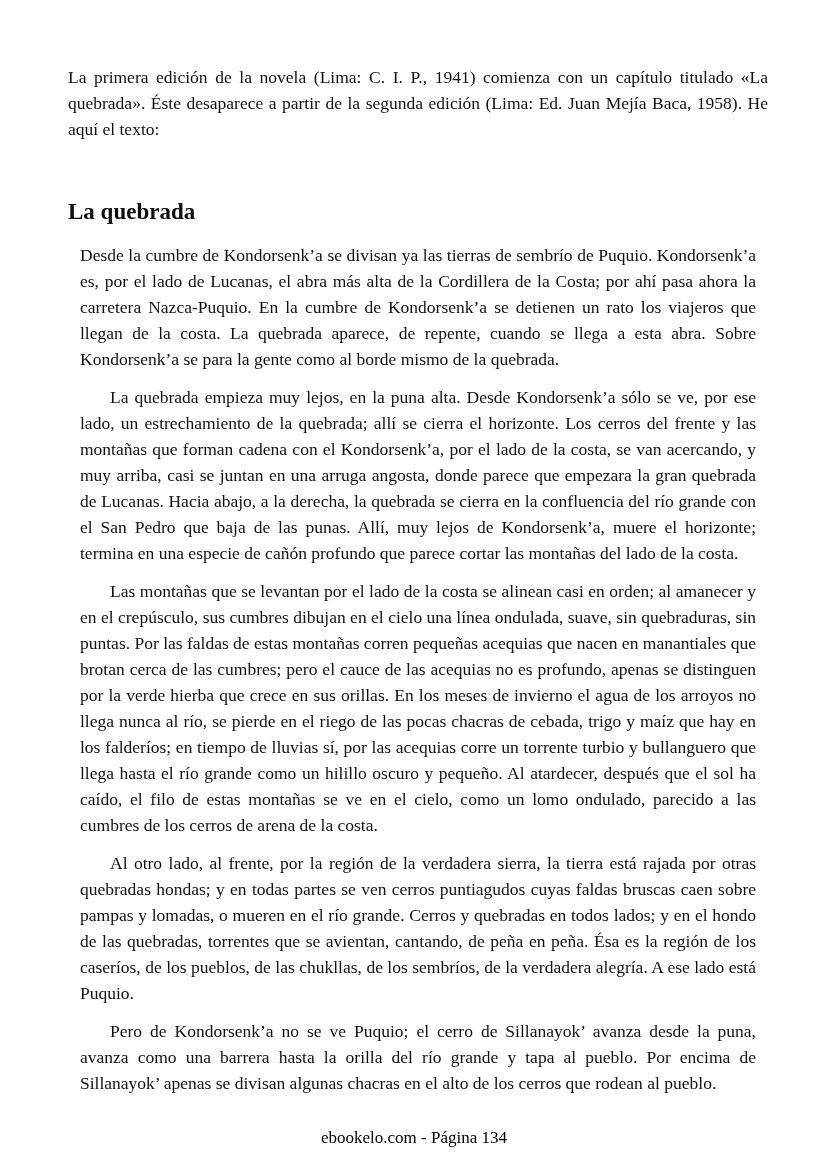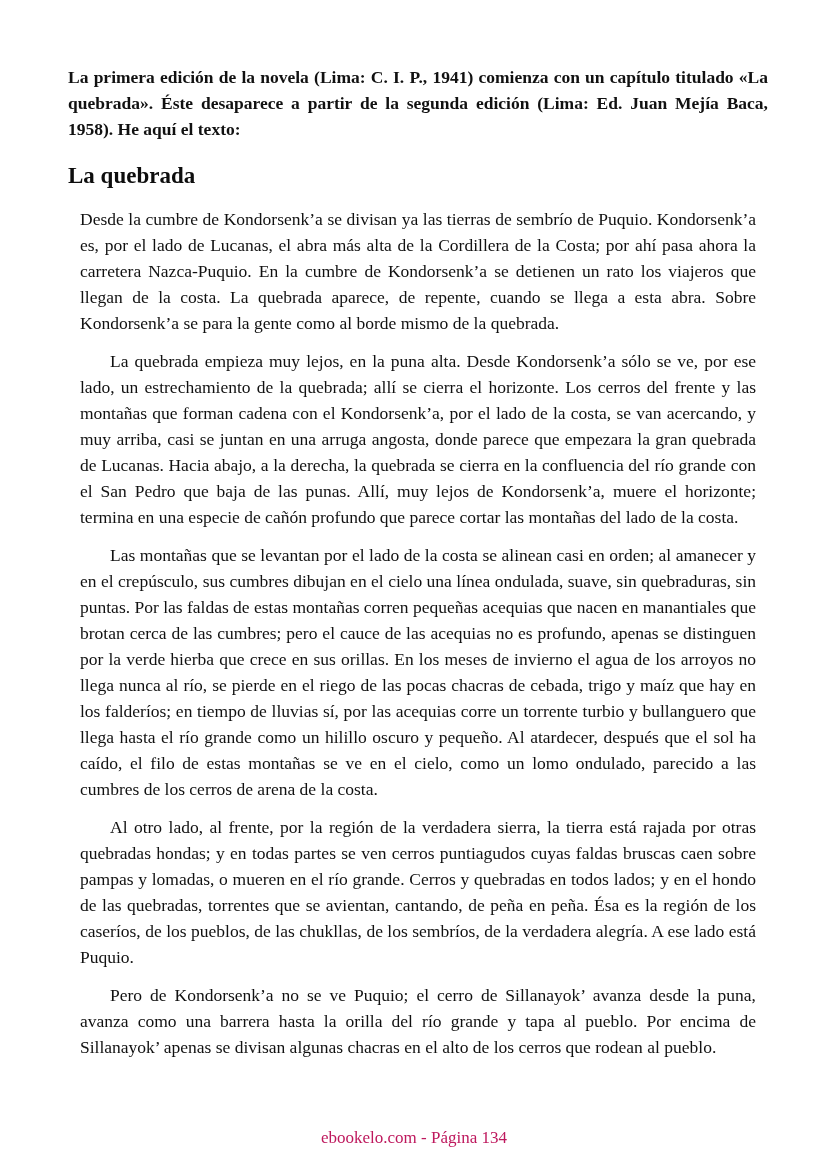--- a/index.html
+++ b/index.html
@@ -20,24 +20,23 @@
     position: absolute;
     left: 68px;
     top: 64px;
     width: 700px;
   }
   .intro-par {
     margin: 0;
     font-size: 17.5px;
     line-height: 26px;
     text-align: justify;
-    font-weight: bold;
   }
   .chapter-title {
-    margin: 20px 0 16px 0;
+    margin: 56px 0 16px 0;
     font-size: 23px;
     line-height: 28px;
     font-weight: bold;
     color: #0d0d0d;
   }
   .body-par {
     margin: 12px;
     font-size: 17.5px;
     line-height: 26px;
     text-align: justify;
@@ -47,21 +46,21 @@
     text-indent: 0;
   }
   .footer {
     position: absolute;
     left: 0;
     right: 0;
     bottom: 22px;
     text-align: center;
     font-size: 17px;
     line-height: 22px;
-    color: #be185d;
+    color: #000000;
   }
 </style>
 </head>
 <body>
 
 <div class="page">
   <div class="content">
     <p class="intro-par">La primera edición de la novela (Lima: C. I. P., 1941) comienza con un capítulo titulado «La quebrada». Éste desaparece a partir de la segunda edición (Lima: Ed. Juan Mejía Baca, 1958). He aquí el texto:</p>
 
     <h1 class="chapter-title">La quebrada</h1>

